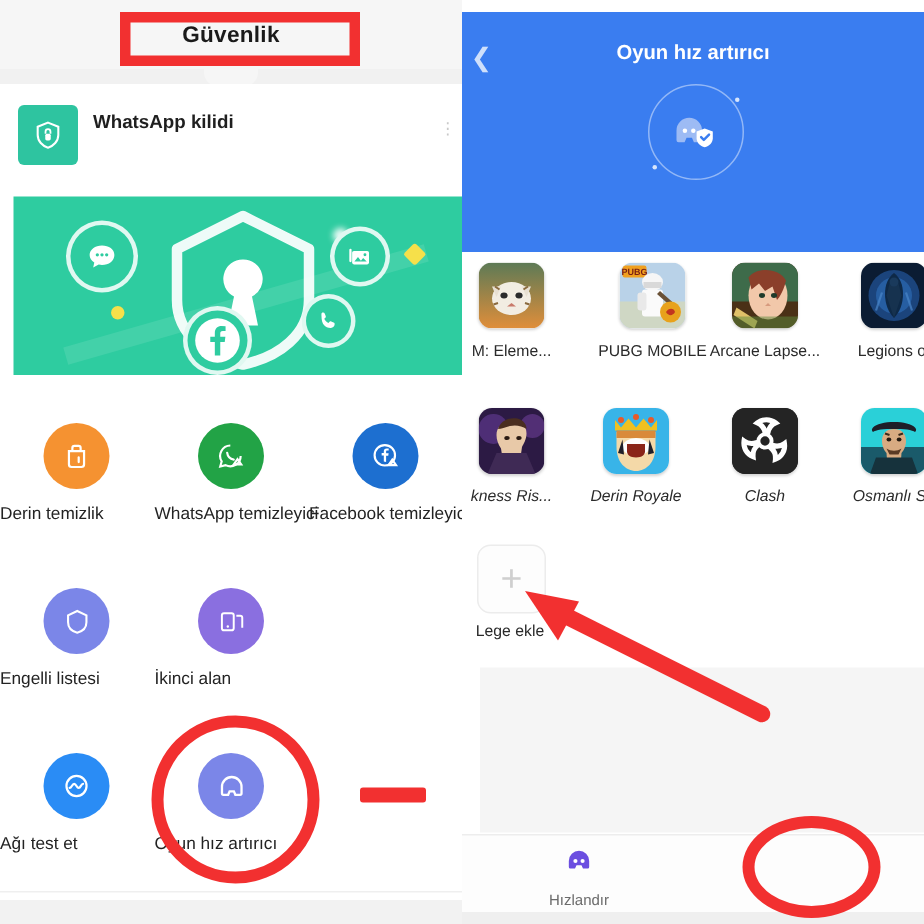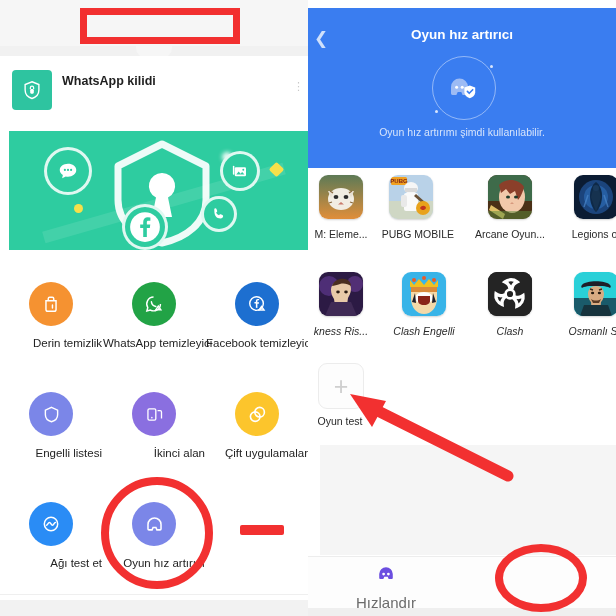--- a/index.html
+++ b/index.html
@@ -67,21 +67,21 @@
   }
   .dot-yellow{position:absolute;width:9px;height:9px;border-radius:50%;background:#f6e04a;}
   .diamond-yellow{
     position:absolute;width:11px;height:11px;background:#f6e04a;
     transform:rotate(45deg);border-radius:2px;
   }
   .glow{position:absolute;width:10px;height:10px;border-radius:50%;background:rgba(255,255,255,.9);filter:blur(2px);}
 
   
   .grid-row{position:absolute;left:0;width:308px;height:100px;}
-  .grid-cell{position:absolute;width:102px;text-align:right;}
+  .grid-cell{position:absolute;width:102px;text-align:left;}
   .cell-circle{
     width:44px;height:44px;border-radius:50%;margin:0 auto;
     display:flex;align-items:center;justify-content:center;
   }
   .cell-label{
     margin-top:11px;font-size:11.5px;color:#232323;white-space:nowrap;
   }
   .l-bottom-strip{
     position:absolute;left:0;top:600px;width:308px;height:16px;background:#f2f2f2;
   }
@@ -134,21 +134,21 @@
     font-size:10.5px;color:#2a2a2a;
   }
   .r-gray-area{
     position:absolute;left:12px;top:445px;width:296px;height:110px;background:#f5f5f5;
   }
   .r-navbar{
     position:absolute;left:0;top:556px;width:308px;height:52px;
     background:#fdfdfd;border-top:1px solid #ededed;
   }
   .nav-item{position:absolute;top:6px;width:100px;text-align:center;}
-  .nav-label{margin-top:5px;font-size:15px;color:#6b6b6b;}
+  .nav-label{margin-top:5px;font-size:10px;color:#6b6b6b;}
   .r-bottom-strip{
     position:absolute;left:0;top:608px;width:308px;height:8px;background:#efefef;
   }
 
   
   .ann{position:absolute;pointer-events:none;}
   #ann-rect{
     left:80px;top:8px;width:160px;height:36px;
     border:7px solid #f23030;box-sizing:border-box;background:transparent;
   }
@@ -166,20 +166,21 @@
   #ann-arrow{left:330px;top:380px;}
 </style>
 </head>
 <body>
 
 <div id="root">
 
   <div id="left-panel">
 
     <div class="l-statusbar"></div>
+    <div class="l-title">Güvenlik</div>
     <div class="l-divider"></div>
     <div class="l-notch"></div>
 
     <div class="applock-row">
       <div class="applock-icon">
         <svg width="22" height="22" viewBox="0 0 24 24" fill="none" stroke="#ffffff" stroke-width="1.5">
           <path d="M12 3 L19.5 6 V12 C19.5 16.5 16 20 12 21.3 C8 20 4.5 16.5 4.5 12 V6 Z"></path>
           <rect x="10" y="11" width="4" height="5" rx="1.2" fill="#ffffff" stroke="none"></rect>
           <path d="M10.2 11 V9.6 a1.8 1.8 0 0 1 3.6 0 V11" stroke-width="1.3"></path>
         </svg>
@@ -276,29 +277,20 @@
       <div class="grid-cell" style="left:103px;top:10px;">
         <div class="cell-circle" style="background:#8a6fe0;">
           <svg width="21" height="21" viewBox="0 0 24 24" fill="none" stroke="#fff" stroke-width="1.5">
             <rect x="4.5" y="5.5" width="9" height="13" rx="1.6"></rect>
             <path d="M15.5 7.5h3a1.5 1.5 0 0 1 1.5 1.5v7.5"></path>
             <circle cx="9" cy="15.6" r="0.9" fill="#fff" stroke="none"></circle>
           </svg>
         </div>
         <div class="cell-label">İkinci alan</div>
       </div>
-      <div class="grid-cell" style="left:206px;top:10px;">
-        <div class="cell-circle" style="background:#fcc52c;">
-          <svg width="23" height="23" viewBox="0 0 24 24" fill="none" stroke="#fff" stroke-width="1.7">
-            <circle cx="14.2" cy="9.6" r="5"></circle>
-            <circle cx="9.6" cy="14.2" r="5"></circle>
-          </svg>
-        </div>
-        <div class="cell-label">Çift uygulamalar</div>
-      </div>
     </div>
 
     <div class="grid-row" style="top:492px;">
       <div class="grid-cell" style="left:0px;top:10px;">
         <div class="cell-circle" style="background:#2a8cf5;">
           <svg width="22" height="22" viewBox="0 0 24 24" fill="none" stroke="#fff" stroke-width="1.6">
             <circle cx="12" cy="12" r="7.3"></circle>
             <path d="M7 13.4c1.6 0 1.6-3 3.3-3s1.7 3 3.3 3 1.6-3 3.2-3" stroke-linecap="round"></path>
           </svg>
         </div>
@@ -329,21 +321,20 @@
           <path d="M7 25.5V19a8.5 8.5 0 0 1 17 0v6.5a1.4 1.4 0 0 1-1.4 1.4h-4l-1.3-3h-3.6l-1.3 3h-4A1.4 1.4 0 0 1 7 25.5z" fill="#9dbbf4"></path>
           <circle cx="12.6" cy="19.2" r="1.5" fill="#ffffff"></circle>
           <circle cx="18.2" cy="19.2" r="1.5" fill="#ffffff"></circle>
           <path d="M25.8 17.6l5.4 2v4.6c0 3-2.3 5.1-5.4 6-3.1-.9-5.4-3-5.4-6v-4.6z" fill="#ffffff"></path>
           <path d="M23.4 23.4l1.8 1.9 3.5-3.6" stroke="#3a7df0" stroke-width="1.6" fill="none" stroke-linecap="round" stroke-linejoin="round"></path>
         </svg>
       </div>
       <div class="r-hero-dot" style="left:182px;top:57px;"></div>
       <div class="r-hero-dot" style="left:127px;top:102px;"></div>
 
-      <div class="r-sub">Oyun hız artırımı şimdi kullanılabilir.</div>
     </div>
 
     <div class="game-grid" style="top:175px;height:85px;">
       <div class="game-cell" style="left:-10px;">
         <div class="game-icon">
           <svg width="44" height="44" viewBox="0 0 44 44">
             <defs>
                 <linearGradient id="g1" x1="0" y1="0" x2="0" y2="1">
               <stop offset="0" stop-color="#5d7a56"></stop>
                   <stop offset="1" stop-color="#e08e3a"></stop>
@@ -353,21 +344,21 @@
             <ellipse cx="22" cy="24" rx="13" ry="11" fill="#f2ede2"></ellipse>
             <path d="M9 16l3 7 3-7zM35 16l-3 7-3-7z" fill="#e8e0d2"></path>
             <ellipse cx="17" cy="22" rx="2.4" ry="2" fill="#2b2b2b"></ellipse>
             <ellipse cx="27" cy="22" rx="2.4" ry="2" fill="#2b2b2b"></ellipse>
             <path d="M22 27l-3 2.4h6z" fill="#c97a6a"></path>
             <path d="M14 18l-3-2M30 18l3-2M13 27l-3 1M31 27l3 1" stroke="#8a6a3e" stroke-width="1.3"></path>
           </svg>
         </div>
         <div class="game-label">M: Eleme...</div>
       </div>
-      <div class="game-cell" style="left:60px;text-align:right;">
+      <div class="game-cell" style="left:84px;">
         <div class="game-icon">
           <svg width="44" height="44" viewBox="0 0 44 44">
             <rect width="44" height="44" fill="#b9d2e8"></rect>
             <rect y="26" width="44" height="18" fill="#cfd7c4"></rect>
             <rect x="2" y="2" width="16" height="8" rx="1.5" fill="#f0a020"></rect>
             <text x="10" y="8.4" font-size="6" fill="#7a1f14" text-anchor="middle" font-family="sans-serif" font-weight="bold">PUBG</text>
             <ellipse cx="22" cy="13" rx="7" ry="6" fill="#f6f6f6"></ellipse>
             <rect x="16" y="13" width="12" height="4" fill="#d9d9d9"></rect>
             <rect x="15" y="18" width="14" height="18" rx="2" fill="#fafafa"></rect>
             <rect x="12" y="20" width="6" height="12" rx="2" fill="#e9e9e9"></rect>
@@ -385,21 +376,21 @@
             <path d="M0 0h44v26H0z" fill="#3e6b4a"></path>
             <ellipse cx="24" cy="22" rx="13" ry="16" fill="#f2c8aa"></ellipse>
             <path d="M11 10c5-7 20-7 25 2-2 9-6 13-6 13l-3-9-5 3-4-5-5 4z" fill="#8b3f2a"></path>
             <ellipse cx="20" cy="22" rx="2" ry="1.6" fill="#1f3a2a"></ellipse>
             <ellipse cx="28" cy="22" rx="2" ry="1.6" fill="#1f3a2a"></ellipse>
             <path d="M24 27l-2 2h4z" fill="#d79a7e"></path>
             <path d="M3 30l14 9-2 5-14-9z" fill="#e0c068"></path>
             <rect y="36" width="44" height="8" fill="#5b8a3c" opacity=".5"></rect>
           </svg>
         </div>
-        <div class="game-label">Arcane Oyun...</div>
+        <div class="game-label">Arcane Lapse...</div>
       </div>
       <div class="game-cell" style="left:245px;">
         <div class="game-icon">
           <svg width="44" height="44" viewBox="0 0 44 44">
             <rect width="44" height="44" fill="#0b1c33"></rect>
             <circle cx="22" cy="22" r="17" fill="#1f4f8e" opacity=".8"></circle>
             <circle cx="22" cy="22" r="12" fill="#2f6fbd" opacity=".6"></circle>
             <path d="M22 7c4 3 6 8 6 14s-2 12-6 16c-4-4-6-10-6-16s2-11 6-14z" fill="#0e2947"></path>
             <path d="M19 14h6l2 8-5 15-5-15z" fill="#16324f"></path>
             <circle cx="22" cy="13" r="3" fill="#1a3a5c"></circle>
@@ -434,21 +425,21 @@
             <circle cx="12" cy="8" r="2" fill="#e85a2a"></circle>
             <circle cx="22" cy="6" r="2" fill="#e85a2a"></circle>
             <circle cx="32" cy="8" r="2" fill="#e85a2a"></circle>
             <path d="M9 16h26v10c0 10-6 16-13 16S9 36 9 26z" fill="#f4d9a8"></path>
             <path d="M9 15h26v5H9z" fill="#d98a3a"></path>
             <ellipse cx="22" cy="26" rx="9" ry="6" fill="#fdfdfd"></ellipse>
             <path d="M16 24h12v5c0 2-2 4-6 4s-6-2-6-4z" fill="#8a2418"></path>
             <path d="M13 21l-3 9 4 1zM31 21l3 9-4 1z" fill="#1f1f2a"></path>
           </svg>
         </div>
-        <div class="game-label">Clash Engelli</div>
+        <div class="game-label">Derin Royale</div>
       </div>
       <div class="game-cell" style="left:159px;">
         <div class="game-icon" style="background:#232323;">
           <svg width="44" height="44" viewBox="0 0 44 44">
             <rect width="44" height="44" fill="#242424"></rect>
             <circle cx="22" cy="22" r="4.4" fill="none" stroke="#fff" stroke-width="2.6"></circle>
             <g fill="none" stroke="#fff" stroke-width="3.4" stroke-linecap="round">
               <path d="M22 16.5a8.6 8.6 0 0 0-5 -6.6 A9.6 9.6 0 0 1 29 9.9 a8.6 8.6 0 0 0 -5 6.6" transform="rotate(0 22 22)"></path>
               <path d="M22 16.5a8.6 8.6 0 0 0-5 -6.6 A9.6 9.6 0 0 1 29 9.9 a8.6 8.6 0 0 0 -5 6.6" transform="rotate(120 22 22)"></path>
               <path d="M22 16.5a8.6 8.6 0 0 0-5 -6.6 A9.6 9.6 0 0 1 29 9.9 a8.6 8.6 0 0 0 -5 6.6" transform="rotate(240 22 22)"></path>
@@ -470,21 +461,21 @@
             <ellipse cx="25.4" cy="21" rx="1.6" ry="1.3" fill="#241a10"></ellipse>
             <path d="M17 27c3 2 7 2 10 0l-2 4h-6z" fill="#5a3a24"></path>
             <path d="M10 33l-4 11h32l-4-11z" fill="#16323c"></path>
           </svg>
         </div>
         <div class="game-label">Osmanlı Sa</div>
       </div>
     </div>
 
     <div class="add-tile">+</div>
-    <div class="add-label">Oyun test</div>
+    <div class="add-label">Lege ekle</div>
 
     <div class="r-gray-area"></div>
 
     <div class="r-navbar">
       <div class="nav-item" style="left:28px;">
         <svg width="22" height="22" viewBox="0 0 24 24" fill="#6b4ee0">
           <path d="M4.6 16.4V12a7.4 7.4 0 0 1 14.8 0v4.4a1.1 1.1 0 0 1-1.1 1.1h-3.4l-1.1-2.4h-3.6l-1.1 2.4H5.7a1.1 1.1 0 0 1-1.1-1.1z"></path>
           <circle cx="9.4" cy="12" r="1.5" fill="#fff"></circle>
           <circle cx="14.6" cy="12" r="1.5" fill="#fff"></circle>
         </svg>

